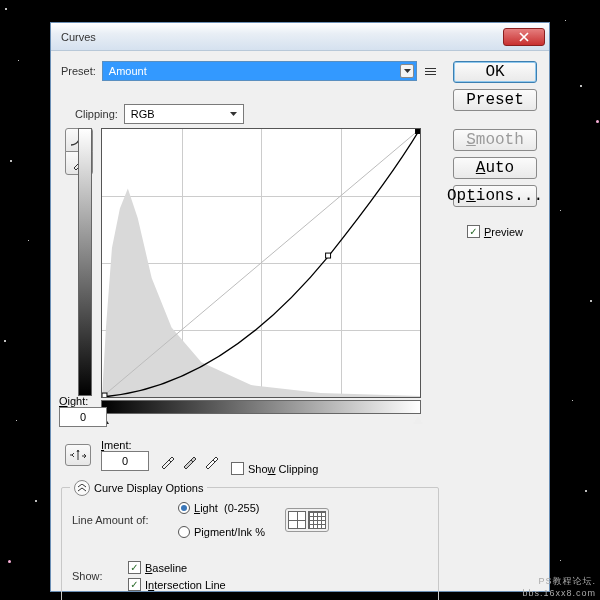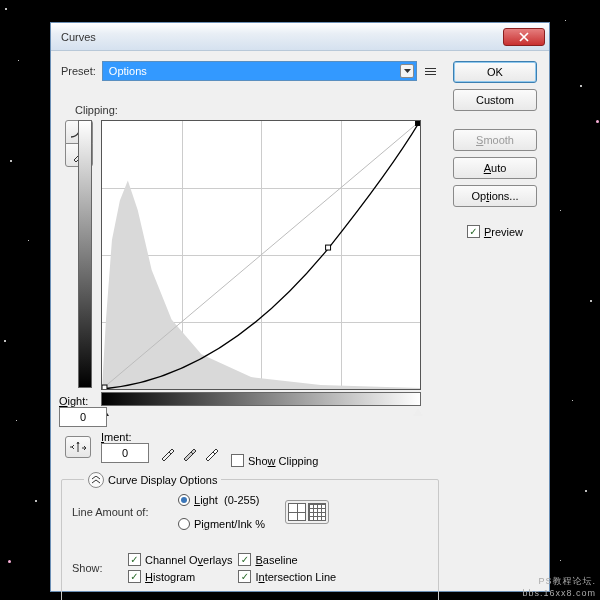--- a/index.html
+++ b/index.html
@@ -54,21 +54,22 @@
     border: 1px solid #888; border-radius: 2px;
     display:flex;align-items:center;justify-content:center;
   }
   .menu-icon { width:16px;height:16px;display:flex;flex-direction:column;gap:2px;justify-content:center;padding-left:2px;}
   .menu-icon span{height:1px;background:#333;width:11px;}
   .btn {
     width: 84px; height: 22px;
     background: linear-gradient(#fbfbfb,#e9e9e9);
     border: 1px solid #8a8a8a; border-radius: 3px;
     display:flex;align-items:center;justify-content:center;
-    font-size:11px;
+    font-size:16px;
+    font-family:Liberation Mono, monospace;
   }
   .btn.default { border: 1px solid #3c7fb1; box-shadow: 0 0 0 1px #8fc8ee inset;}
   .btn.disabled { color:#9a9a9a; }
   .channel-row { margin-left: 14px; display:flex; align-items:center; gap:6px; margin-bottom:4px;}
   .select {
     width: 120px; height: 20px;
     background: #fff; border: 1px solid #7a7a7a;
     display:flex;align-items:center;padding:0 6px;position:relative;
   }
   .select .sel-arrow{position:absolute;right:2px;top:2px;width:14px;height:14px;display:flex;align-items:center;justify-content:center;}
@@ -92,21 +93,21 @@
   .output-box { position:absolute; left:8px; top:372px; }
   .num-input{width:48px;height:20px;background:#fff;border:1px solid #7a7a7a;text-align:center;font-size:11px;line-height:18px;}
   .hgradient{height:14px;background:linear-gradient(to right,#000,#fff);border:1px solid #666;margin-top:2px;position:relative;}
   .slider-tri{position:absolute;width:0;height:0;border-left:5px solid transparent;border-right:5px solid transparent;border-bottom:8px solid #222;bottom:-11px;}
   .under-row{display:flex;align-items:center;gap:10px;margin-top:20px;margin-left:4px;}
   .dropper{width:18px;height:18px;}
   .checkbox-row{display:flex;align-items:center;gap:4px;}
   .chk{width:13px;height:13px;background:#fff;border:1px solid #6a6a6a;display:flex;align-items:center;justify-content:center;}
   .chk.checked::after{content:"✓";font-size:10px;color:#2a6b2a;line-height:1;}
   .fieldset{border:1px solid #c8c8c8;border-radius:2px;margin-top:12px;padding:8px 10px 10px 10px;position:relative;}
-  .legend{position:absolute;top:-8px;left:22px;background:#f0f0f0;padding:0 4px;display:flex;align-items:center;gap:4px;}
+  .legend{position:absolute;top:-8px;left:8px;background:#f0f0f0;padding:0 4px;display:flex;align-items:center;gap:4px;}
   .expand-btn{width:16px;height:16px;border:1px solid #888;border-radius:8px;background:#fafafa;display:flex;align-items:center;justify-content:center;font-size:9px;}
   .radio{width:12px;height:12px;border:1px solid #555;border-radius:50%;background:#fff;display:inline-flex;align-items:center;justify-content:center;}
   .radio.checked::after{content:"";width:6px;height:6px;background:#3a76b8;border-radius:50%;}
   .gridicon{width:18px;height:18px;border:1px solid #666;background:#fff;display:inline-block;position:relative;}
   .gridicon::before,.gridicon::after{content:"";position:absolute;background:#666;}
   .gridicon.g4::before{left:50%;top:0;width:1px;height:100%;}
   .gridicon.g4::after{top:50%;left:0;height:1px;width:100%;}
   .gridicon.g10{background-image:linear-gradient(#666 1px,transparent 1px),linear-gradient(90deg,#666 1px,transparent 1px);background-size:4px 4px;}
   .watermark{position:absolute;right:4px;bottom:2px;font-size:9px;color:#aaa;text-align:right;letter-spacing:1px;}
   .ud{text-decoration:underline;}
@@ -141,36 +142,44 @@
         </svg>
     </div>
   </div>
 
   <div class="content">
     <div class="leftcol">
 
       <div class="row">
         <span class="label">Preset:</span>
         <div class="preset-combo">
-          <span>Options</span>
+          <span>Amount</span>
           <div class="combo-arrow">
             <svg width="7" height="5">
                 <path d="M0 0 L3.5 4 L7 0" fill="#333"></path>
               </svg>
           </div>
         </div>
         <div class="menu-icon">
             <span></span>
             <span></span>
             <span></span>
           </div>
       </div>
 
       <div class="channel-row">
         <span class="label">Clipping:</span>
+        <div class="select">
+          <span>RGB</span>
+          <div class="sel-arrow">
+            <svg width="7" height="5">
+                <path d="M0 0 L3.5 4 L7 0" fill="#333"></path>
+              </svg>
+          </div>
+        </div>
       </div>
 
       <div class="curve-area">
         <div class="tool-col">
           <div class="tool-btn" style="border-bottom-left-radius:0;border-bottom-right-radius:0;">
             <svg width="18" height="14">
                 <path d="M1 12 Q6 12 9 7 Q12 2 17 2" stroke="#333" fill="none" stroke-width="1.4"></path>
               </svg>
           </div>
           <div class="tool-btn" style="border-top-left-radius:0;border-top-right-radius:0;margin-top:-1px;">
@@ -271,45 +280,35 @@
             <span class="gridicon g4"></span>
             <span class="gridicon g10"></span>
           </div>
         </div>
 
         <div class="row" style="align-items:center;">
           <span class="label" style="width:50px;">Show:</span>
           <div style="display:flex;flex-direction:column;gap:4px;">
             <div class="checkbox-row">
               <div class="chk checked"></div>
-              <span>Channel O<span class="ud">v</span>erlays</span>
-            </div>
-            <div class="checkbox-row">
-              <div class="chk checked"></div>
-              <span><span class="ud">H</span>istogram</span>
-            </div>
-          </div>
-          <div style="display:flex;flex-direction:column;gap:4px;">
-            <div class="checkbox-row">
-              <div class="chk checked"></div>
               <span><span class="ud">B</span>aseline</span>
             </div>
             <div class="checkbox-row">
               <div class="chk checked"></div>
               <span>I<span class="ud">n</span>tersection Line</span>
             </div>
           </div>
         </div>
       </div>
 
     </div>
 
     <div class="rightcol">
       <div class="btn default">OK</div>
-      <div class="btn">Custom</div>
+      <div class="btn">Preset</div>
       <div style="height:6px;"></div>
       <div class="btn disabled"><span style="text-decoration:underline">S</span>mooth</div>
       <div class="btn"><span class="ud">A</span>uto</div>
       <div class="btn">Op<span class="ud">t</span>ions...</div>
       <div style="height:6px;"></div>
       <div class="checkbox-row">
         <div class="chk checked"></div>
         <span><span class="ud">P</span>review</span>
       </div>
     </div>

